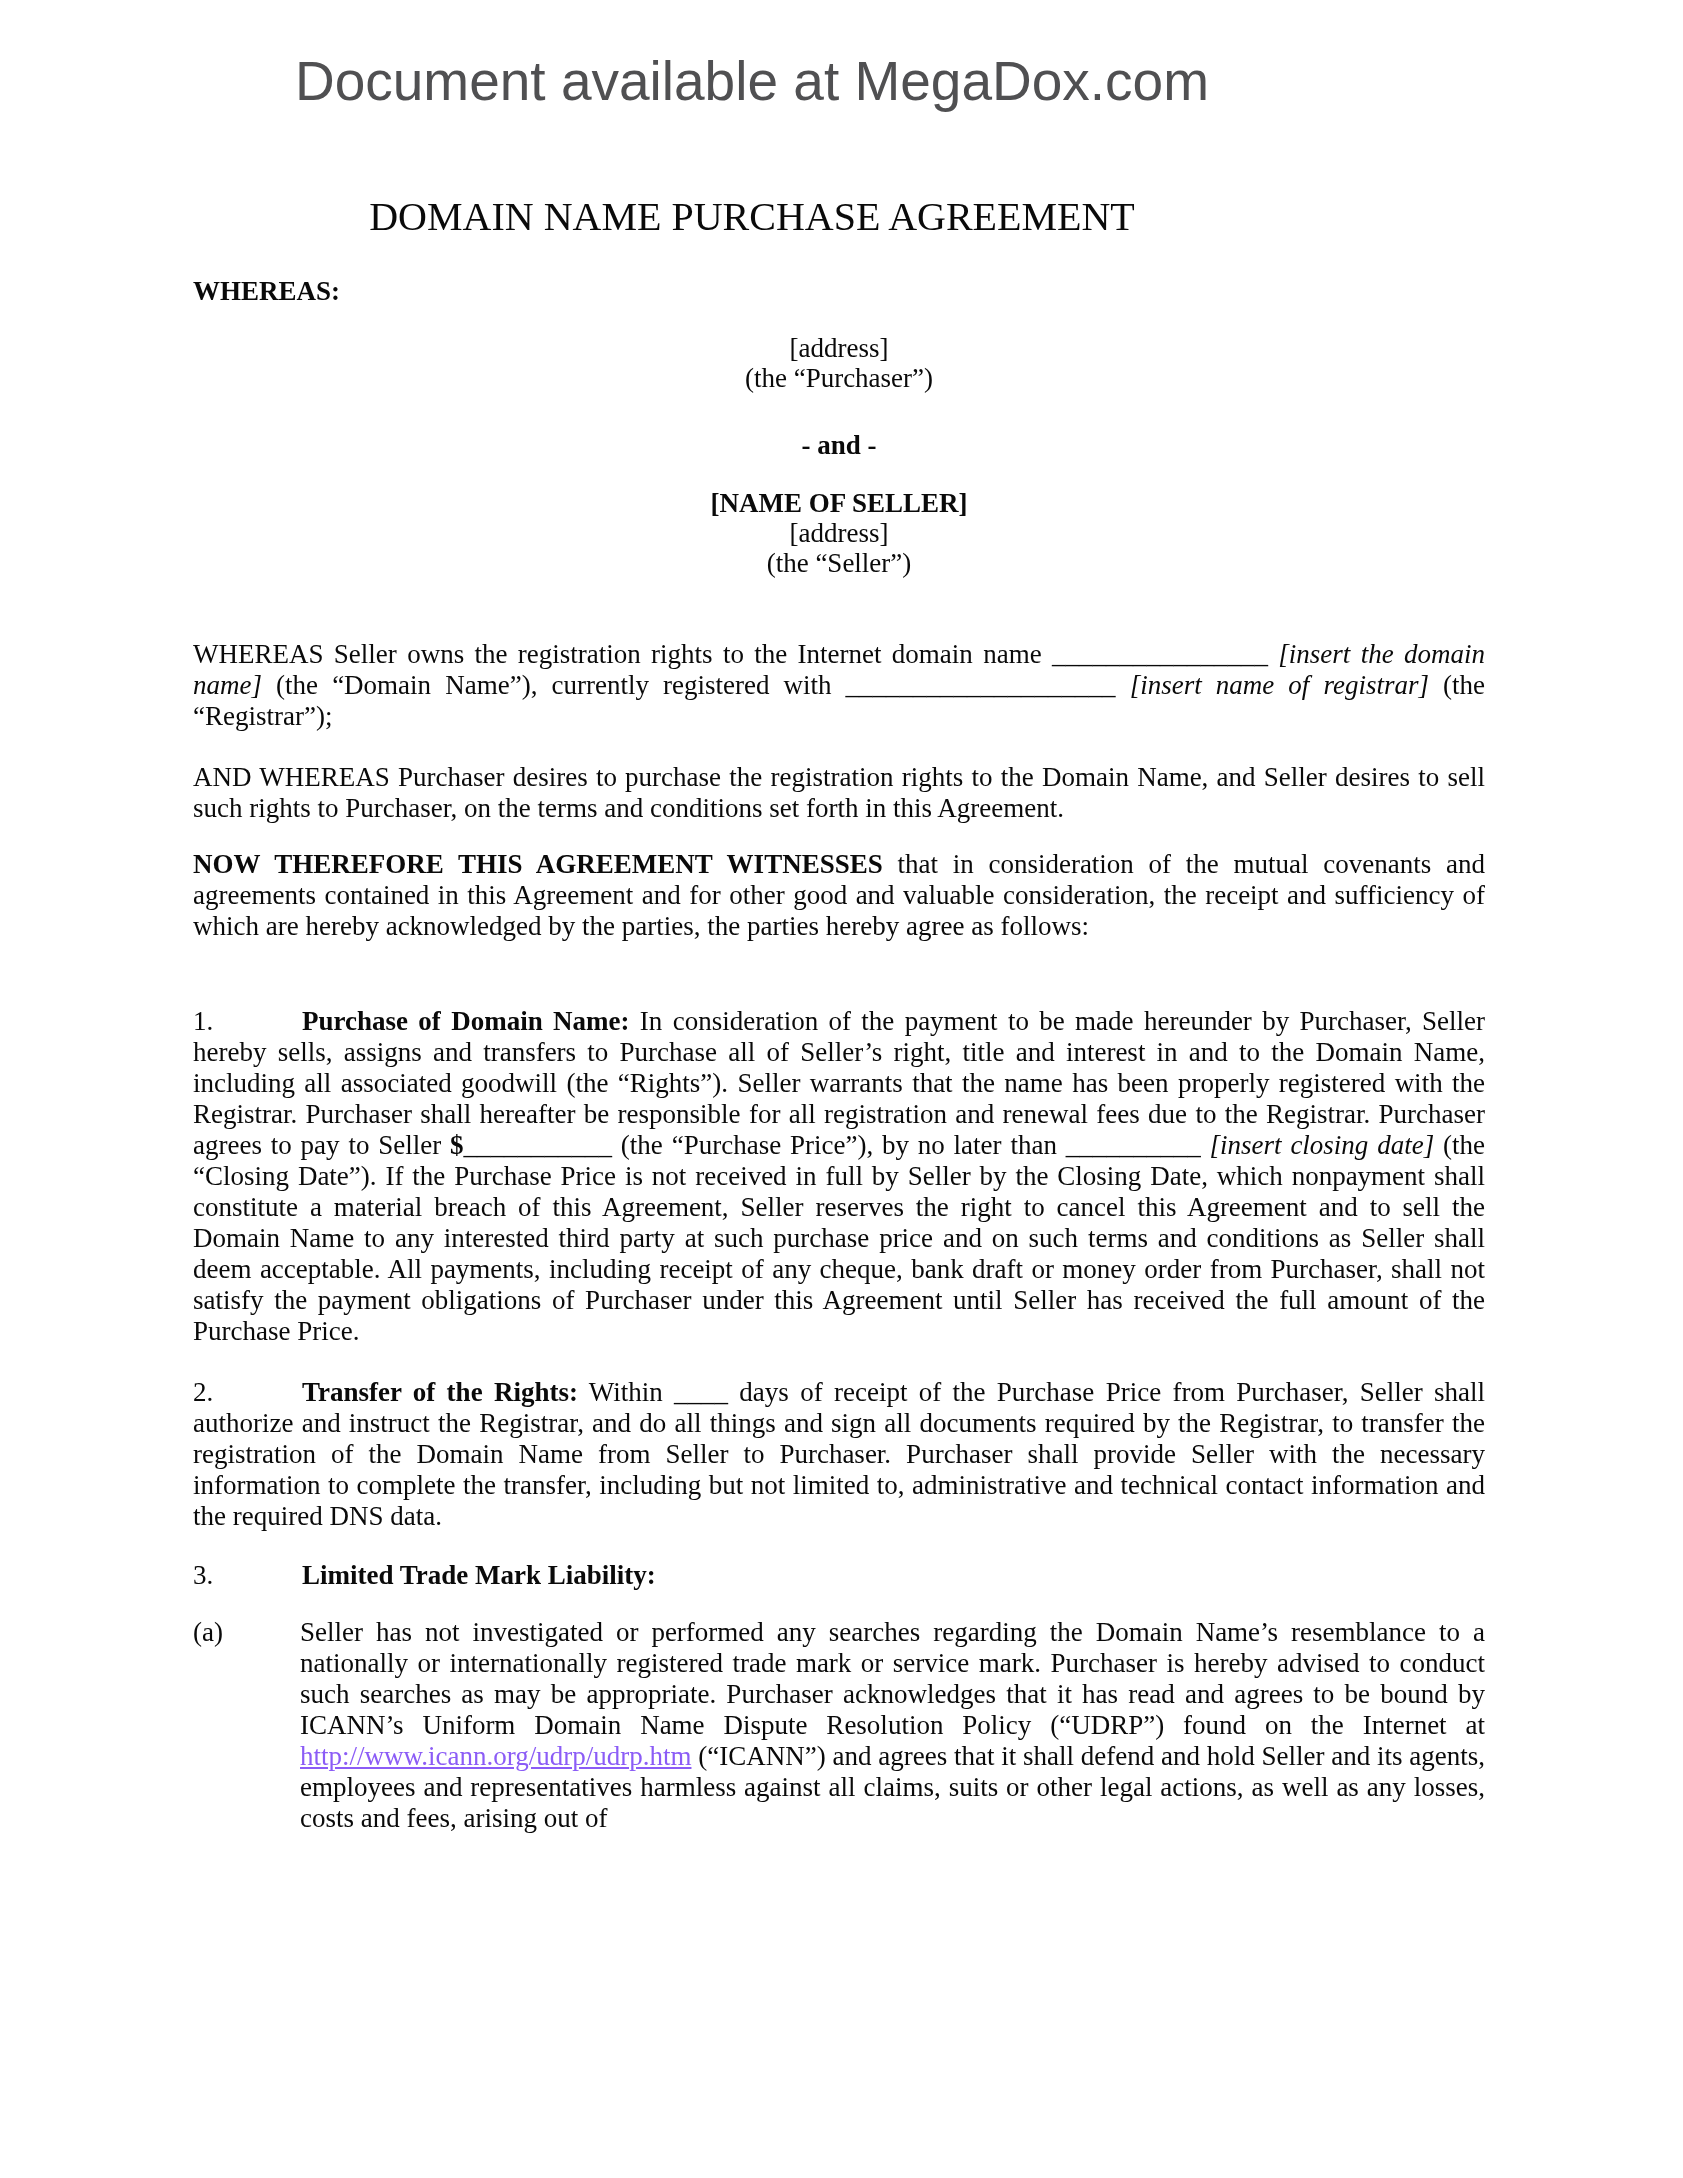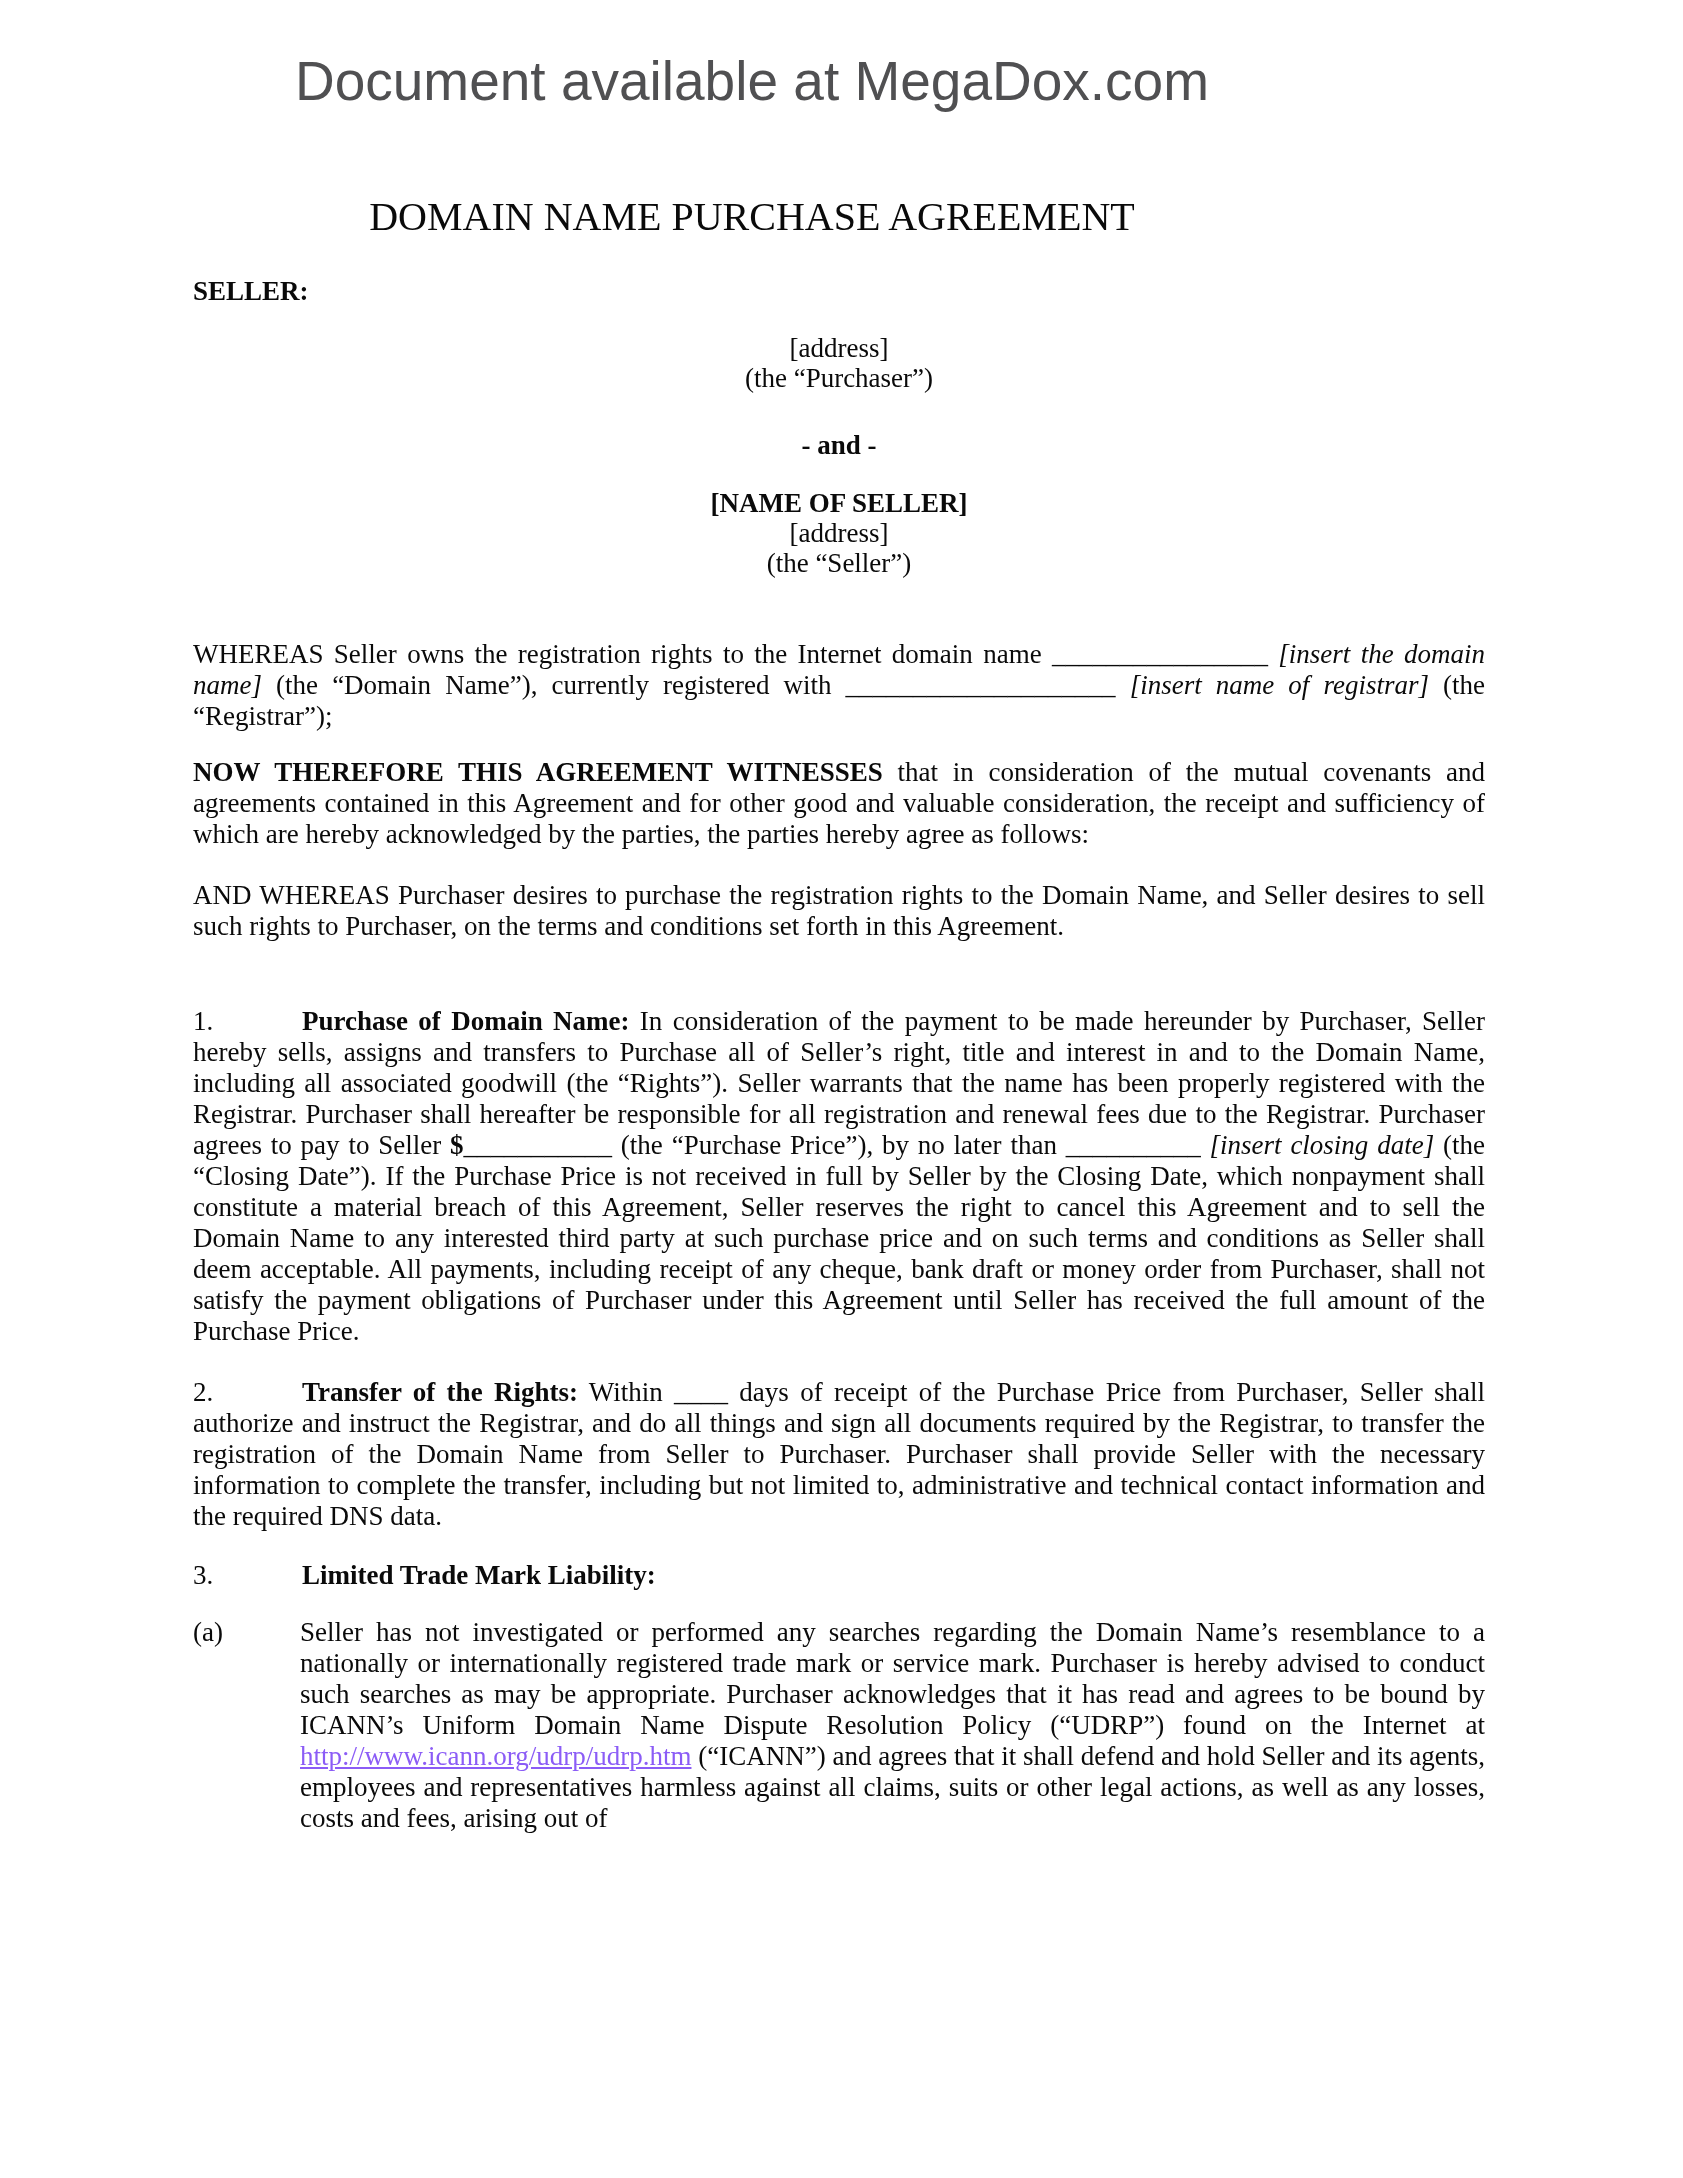--- a/index.html
+++ b/index.html
@@ -64,40 +64,40 @@
 
 <div class="page">
 
   <div class="watermark">Document available at MegaDox.com</div>
 
   <h1 class="title">DOMAIN NAME PURCHASE AGREEMENT</h1>
 
   <div class="content">
 
 
-    <p class="para b mt-between">SELLER:</p>
+    <p class="para b mt-between">WHEREAS:</p>
 
     <div class="center-block mt-purchaser">
       <div>[address]</div>
       <div>(the “Purchaser”)</div>
     </div>
 
     <div class="center-block b mt-and">- and -</div>
 
     <div class="center-block mt-seller">
       <div class="b">[NAME OF SELLER]</div>
       <div>[address]</div>
       <div>(the “Seller”)</div>
     </div>
 
     <p class="para just mt-whereas"><span>WHEREAS Seller owns the registration rights to the Internet domain name ________________ </span><span class="i">[insert the domain name]</span><span> (the “Domain Name”), currently registered with ____________________ </span><span class="i">[insert name of registrar]</span><span> (the “Registrar”);</span></p>
 
+    <p class="para just mt-andwhereas">AND WHEREAS Purchaser desires to purchase the registration rights to the Domain Name, and Seller desires to sell such rights to Purchaser, on the terms and conditions set forth in this Agreement.</p>
+
     <p class="para just mt-now"><span class="b">NOW THEREFORE THIS AGREEMENT WITNESSES</span><span> that in consideration of the mutual covenants and agreements contained in this Agreement and for other good and valuable consideration, the receipt and sufficiency of which are hereby acknowledged by the parties, the parties hereby agree as follows:</span></p>
-
-    <p class="para just mt-andwhereas">AND WHEREAS Purchaser desires to purchase the registration rights to the Domain Name, and Seller desires to sell such rights to Purchaser, on the terms and conditions set forth in this Agreement.</p>
 
     <p class="para just mt-sec1"><span class="sec-num"><span>1.</span></span><span class="b">Purchase of Domain Name:</span><span> In consideration of the payment to be made hereunder by Purchaser, Seller hereby sells, assigns and transfers to Purchase all of Seller’s right, title and interest in and to the Domain Name, including all associated goodwill (the “Rights”). Seller warrants that the name has been properly registered with the Registrar. Purchaser shall hereafter be responsible for all registration and renewal fees due to the Registrar. Purchaser agrees to pay to Seller </span><span class="b">$</span><span>___________ (the “Purchase Price”), by no later than __________ </span><span class="i">[insert closing date]</span><span> (the “Closing Date”). If the Purchase Price is not received in full by Seller by the Closing Date, which nonpayment shall constitute a material breach of this Agreement, Seller reserves the right to cancel this Agreement and to sell the Domain Name to any interested third party at such purchase price and on such terms and conditions as Seller shall deem acceptable. All payments, including receipt of any cheque, bank draft or money order from Purchaser, shall not satisfy the payment obligations of Purchaser under this Agreement until Seller has received the full amount of the Purchase Price.</span></p>
 
     <p class="para just mt-sec2"><span class="sec-num"><span>2.</span></span><span class="b">Transfer of the Rights:</span><span> Within ____ days of receipt of the Purchase Price from Purchaser, Seller shall authorize and instruct the Registrar, and do all things and sign all documents required by the Registrar, to transfer the registration of the Domain Name from Seller to Purchaser. Purchaser shall provide Seller with the necessary information to complete the transfer, including but not limited to, administrative and technical contact information and the required DNS data.</span></p>
 
     <p class="para mt-sec3"><span class="sec-num"><span>3.</span></span><span class="b">Limited Trade Mark Liability:</span></p>
 
     <div class="sub mt-sub">
       <span class="sub-label">(a)</span><span>Seller has not investigated or performed any searches regarding the Domain Name’s resemblance to a nationally or internationally registered trade mark or service mark. Purchaser is hereby advised to conduct such searches as may be appropriate. Purchaser acknowledges that it has read and agrees to be bound by ICANN’s Uniform Domain Name Dispute Resolution Policy (“UDRP”) found on the Internet at </span><span class="link">http://www.icann.org/udrp/udrp.htm</span><span> (“ICANN”) and agrees that it shall defend and hold Seller and its agents, employees and representatives harmless against all claims, suits or other legal actions, as well as any losses, costs and fees, arising out of</span>
     </div>

